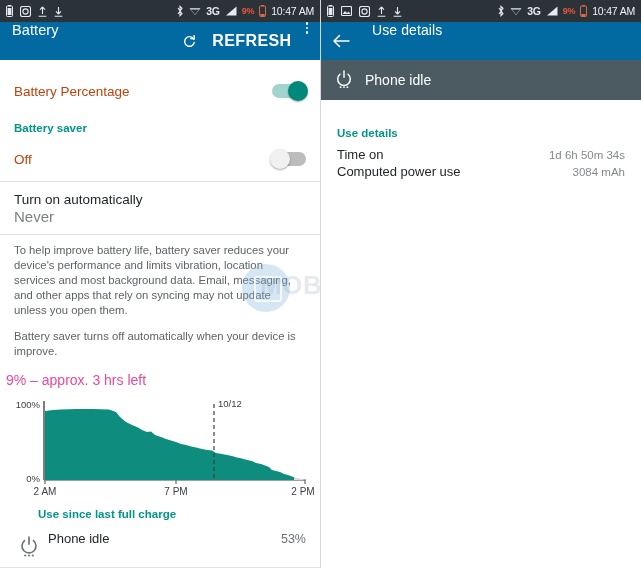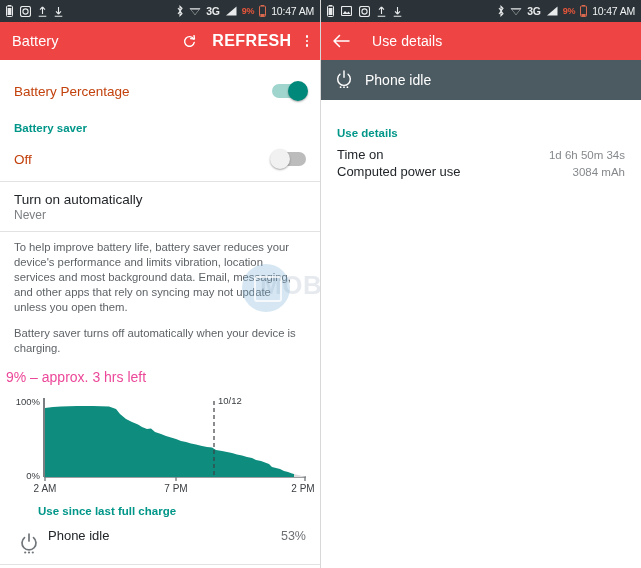--- a/index.html
+++ b/index.html
@@ -21,21 +21,21 @@
   .sb-left{display:flex;align-items:center;gap:7px;}
   .sb-right{margin-left:auto;display:flex;align-items:center;gap:5px;}
   .sb-ico{display:inline-flex;align-items:center;justify-content:center;}
   .sb-ico svg{display:block;}
   .sb-pct{color:#e8553a;font-size:9px;font-weight:bold;letter-spacing:-0.2px;}
   .sb-time{font-size:10.5px;color:#f0f2f3;letter-spacing:-0.2px;}
   .sb-3g{font-size:10.5px;font-weight:bold;letter-spacing:-0.3px;color:#e8eaeb;}
 
   
   .appbar{
-    height:38px;background:#ef4444;display:flex;align-items:center;
+    height:38px;background:#0369a1;display:flex;
     padding:0 12px;box-sizing:border-box;color:#fff;
   }
   .appbar .title{font-size:14.5px;letter-spacing:0.1px;}
   .appbar.right-bar .title{margin-left:22px;font-size:14px;}
   .appbar .spacer{flex:1;}
   .refresh-btn{
     display:flex;align-items:center;gap:16px;color:#fff;cursor:pointer;
     font-size:16px;font-weight:bold;letter-spacing:0.4px;
   }
   .kebab{display:flex;flex-direction:column;gap:2px;margin-left:14px;cursor:pointer;}
@@ -66,21 +66,21 @@
   .switch.off .track{background:#bcbcbc;}
   .switch.off .knob{left:-2px;background:#f1f1f1;}
 
   .section-label{
     color:#009688;font-size:11.5px;font-weight:bold;padding:9px 14px 3px;
   }
   .divider{height:1px;background:#e2e2e2;margin:0;}
 
   .two-line{padding:10px 14px 9px;}
   .two-line .t1{font-size:13.5px;color:#22262a;}
-  .two-line .t2{font-size:12px;color:#7b7f82;margin-top:1px;}
+  .two-line .t2{font-size:15px;color:#7b7f82;margin-top:1px;}
 
   .para{padding:8px 14px 0;}
   .para p{margin:0 0 11px 0;font-size:11.3px;line-height:15px;color:#5e6367;}
 
   
   .chart-title{font-size:14px;color:#ec4899;padding:2px 6px 4px;}
   .chart-wrap{position:relative;padding:0 10px 0 6px;}
   .chart-svg{display:block;}
   .axis-text{font-size:10px;fill:#3c4044;font-family:"Liberation Sans",sans-serif;}
   .axis-text.small{font-size:9.5px;}
@@ -230,21 +230,21 @@
 
     <div class="two-line">
       <div class="t1">Turn on automatically</div>
       <div class="t2">Never</div>
     </div>
 
     <div class="divider"></div>
 
     <div class="para">
       <p>To help improve battery life, battery saver reduces your device's performance and limits vibration, location services and most background data. Email, messaging, and other apps that rely on syncing may not update unless you open them.</p>
-      <p>Battery saver turns off automatically when your device is charging.</p>
+      <p>Battery saver turns off automatically when your device is improve.</p>
     </div>
 
     <div class="chart-title">9% – approx. 3 hrs left</div>
 
     <div class="chart-wrap">
       <svg class="chart-svg" width="308" height="105" viewBox="0 0 308 105">
 
         <text class="axis-text small" x="34" y="16" text-anchor="end">100%</text>
         <text class="axis-text small" x="34" y="90" text-anchor="end">0%</text>
 

